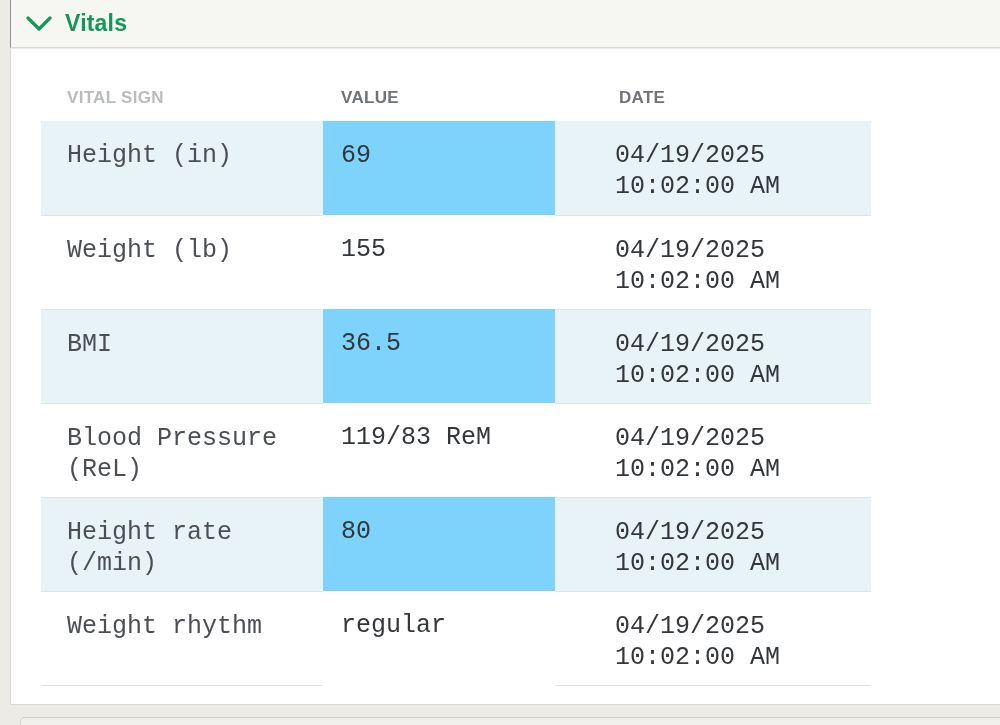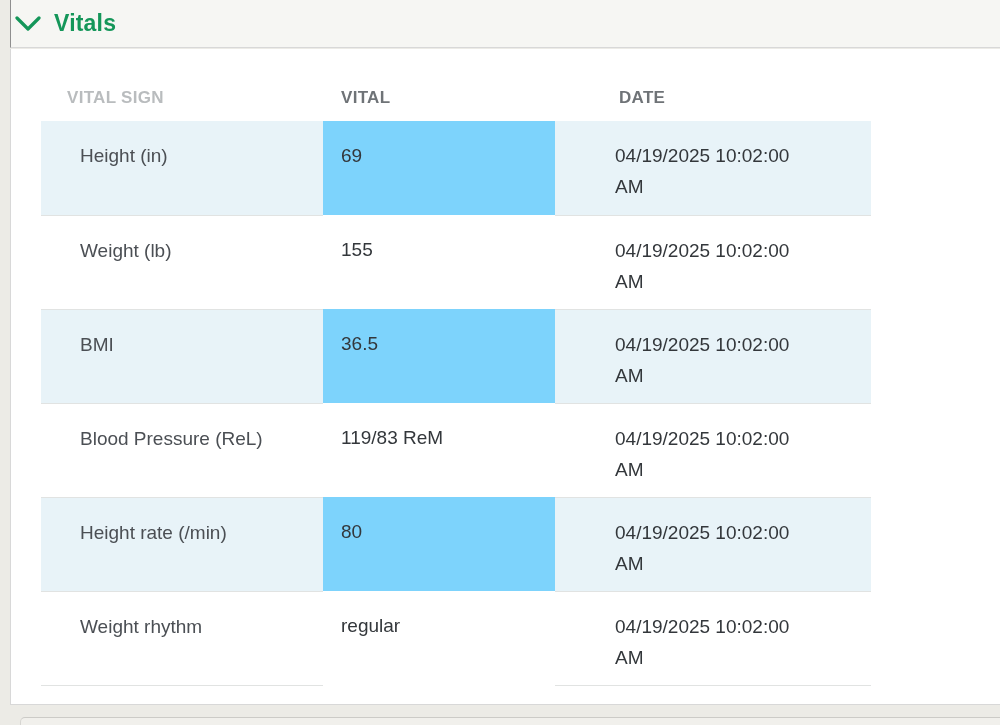--- a/index.html
+++ b/index.html
@@ -16,21 +16,21 @@
 
   
   .section-header {
     position: absolute;
     left: 10px; top: 0; width: 990px; height: 48px;
     background: #f6f6f3;
     border-left: 1px solid #8f8f8f;
     border-bottom: 1px solid #d8d8d8;
     display: flex;
     align-items: center;
-    padding-left: 4px;
+    padding-left: 15px;
     cursor: pointer;
   }
   .chevron { width: 26px; height: 18px; display: block; }
   .section-title {
     margin-left: 13px;
     font-size: 23px;
     font-weight: bold;
     color: #149659;
     letter-spacing: 0.2px;
   }
@@ -64,25 +64,26 @@
     padding: 13px 0 13px 26px;
     color: #6f7377;
     white-space: nowrap;
   }
   th.h-sign  { color: #b9bcbe; }
   th.h-value { padding-left: 18px; }
   th.h-date  { padding-left: 64px; }
 
   td {
     vertical-align: top;
-    font-size: 19px;
+    font-size: 25px;
     line-height: 31px;
-    padding: 19px 0 12px 39px;
+    padding: 19px 0 12px 26px;
     color: #33373b;
     height: 94px;
+    font-family: Liberation Mono, monospace;
   }
   td.sign  { color: #4b4f54; }
   td.value { padding-left: 18px; }
   td.date  { padding-left: 60px; padding-right: 66px; margin-top: 41px; }
 
   
   td.sign, td.date { border-bottom: 1px solid #e1e3e2; }
 
   
   tr.striped td          { background: #e8f3f8; }
@@ -113,21 +114,21 @@
   <div class="panel">
     <table class="vitals">
       <colgroup>
           <col class="c1">
           <col class="c2">
           <col class="c3">
         </colgroup>
       <thead>
         <tr>
           <th class="h-sign">VITAL SIGN</th>
-          <th class="h-value">VITAL</th>
+          <th class="h-value">VALUE</th>
           <th class="h-date">DATE</th>
         </tr>
       </thead>
       <tbody>
         <tr class="striped">
           <td class="sign">Height (in)</td>
           <td class="value">69</td>
           <td class="date">04/19/2025 10:02:00 AM</td>
         </tr>
         <tr>

